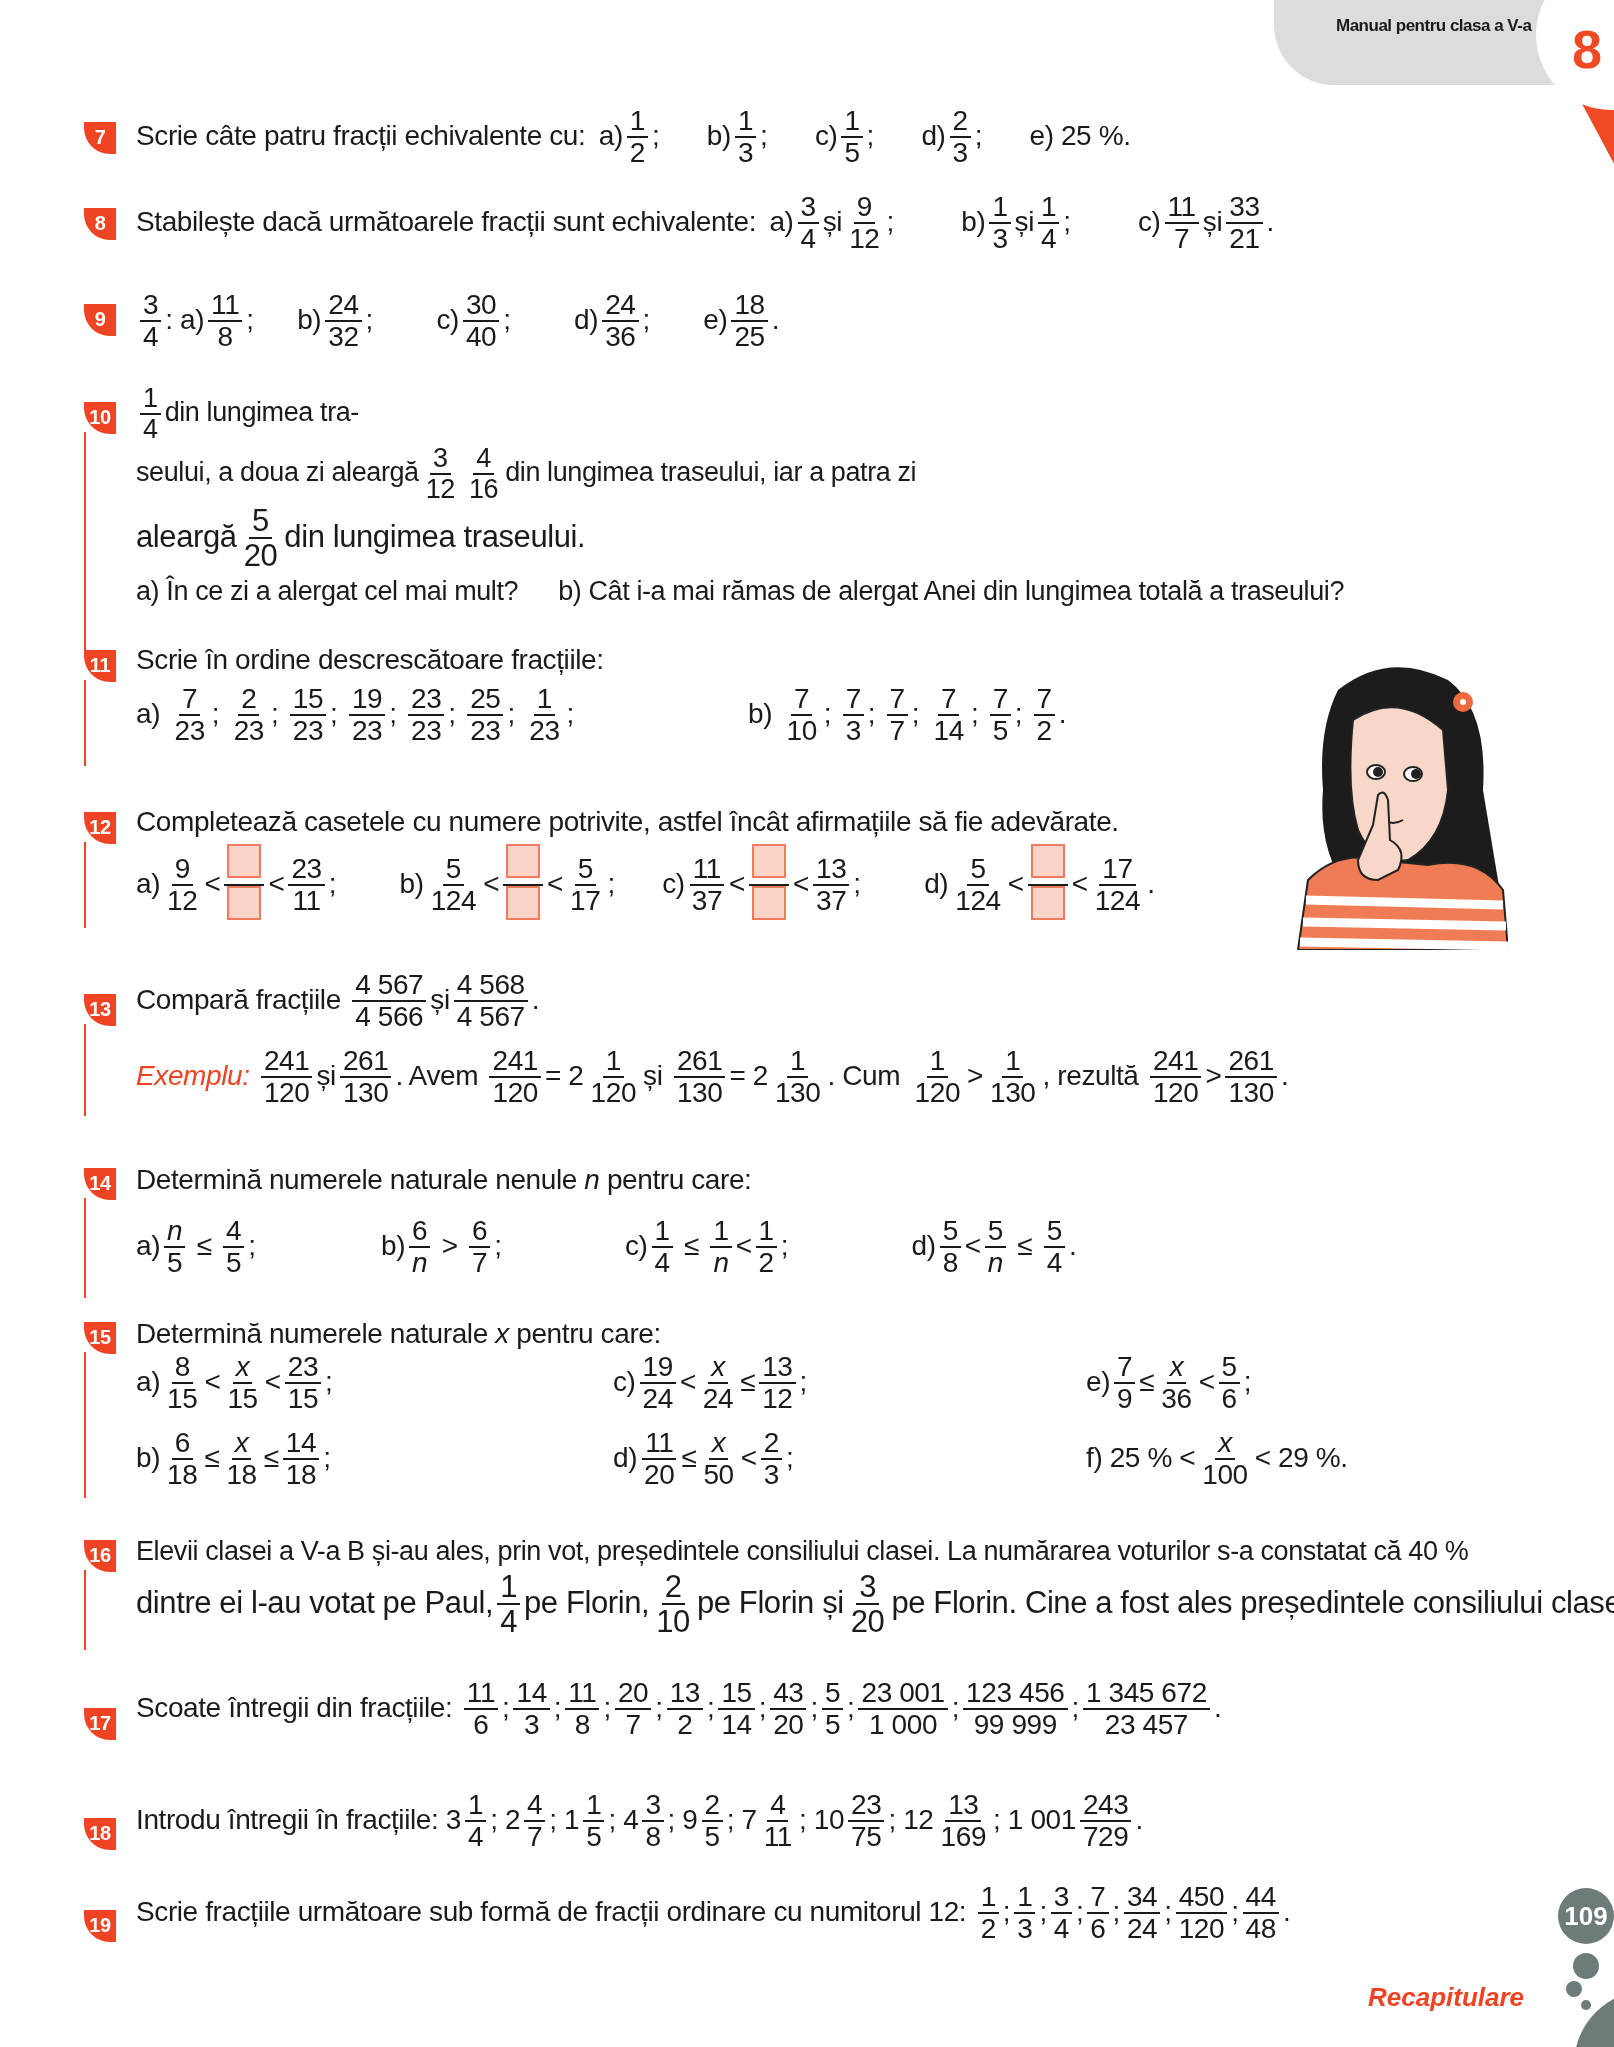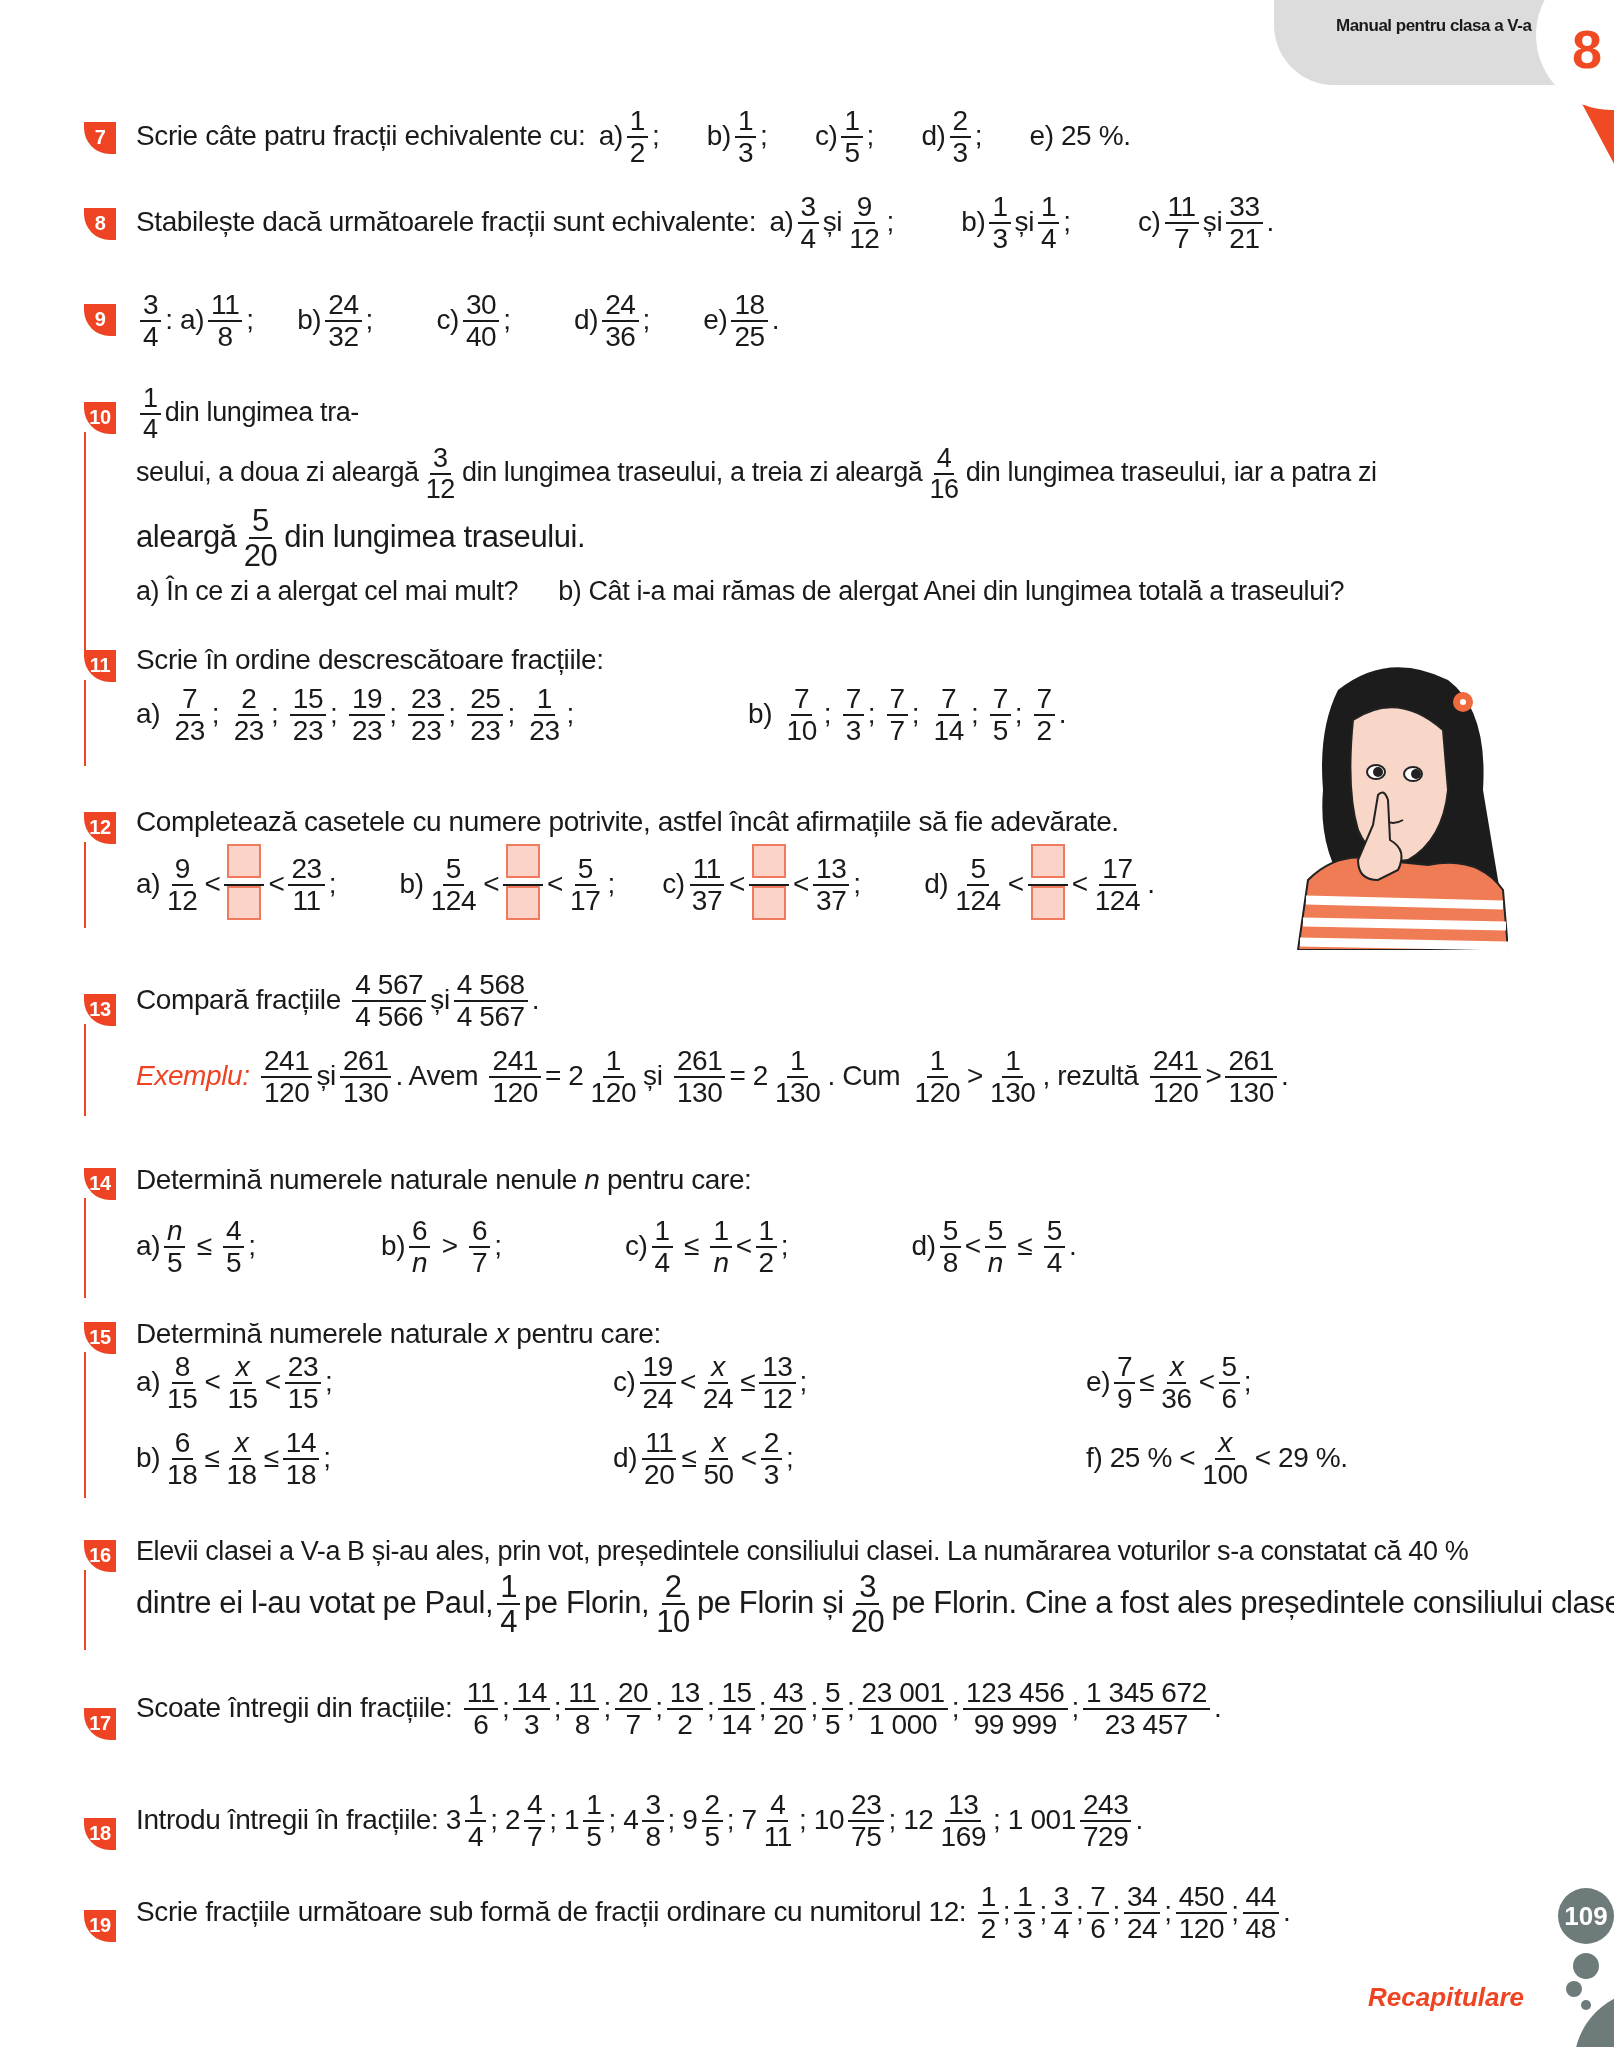--- a/index.html
+++ b/index.html
@@ -149,21 +149,21 @@
     <div class="txt" style="top:-8px;font-size:27px">
       <span class="frac">
           <span class="n">1</span>
           <span class="d">4</span>
         </span><span>din lungimea tra-</span>
     </div>
     <div class="txt" style="top:52px;font-size:27px">
       <span>seului, a doua zi aleargă</span><span class="frac">
           <span class="n">3</span>
           <span class="d">12</span>
-        </span><span>din lungimea traseului, a treia zi aleargă</span><span class="frac">
+        </span><span class="frac">
           <span class="n">4</span>
           <span class="d">16</span>
         </span><span>din lungimea traseului, iar a patra zi</span>
     </div>
     <div class="txt" style="top:112px;font-size:31px">
       <span>aleargă</span><span class="frac">
           <span class="n">5</span>
           <span class="d">20</span>
         </span><span>din lungimea traseului.</span>
     </div>

